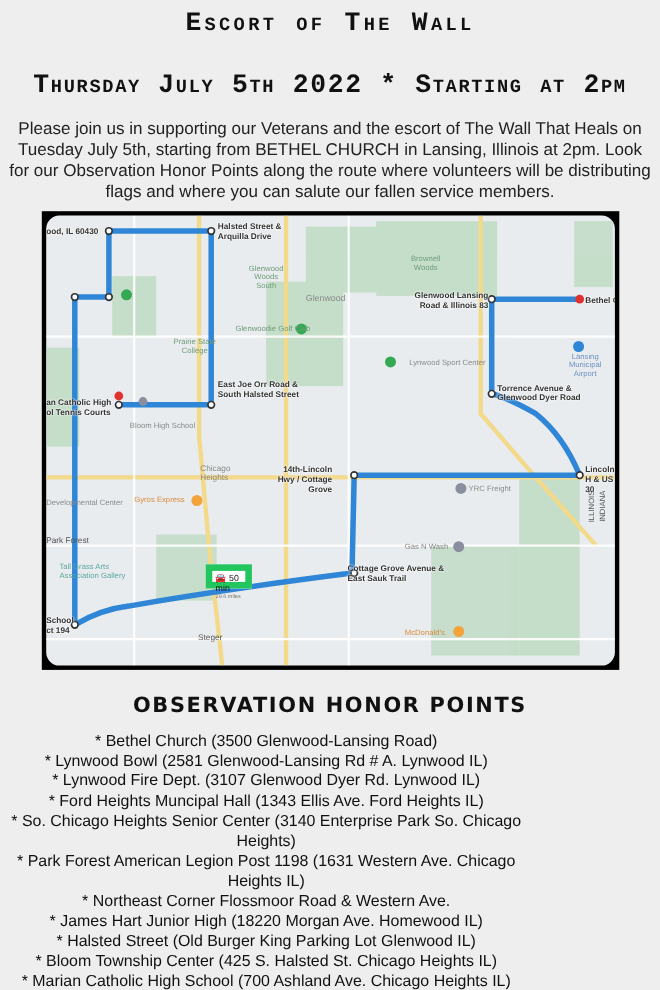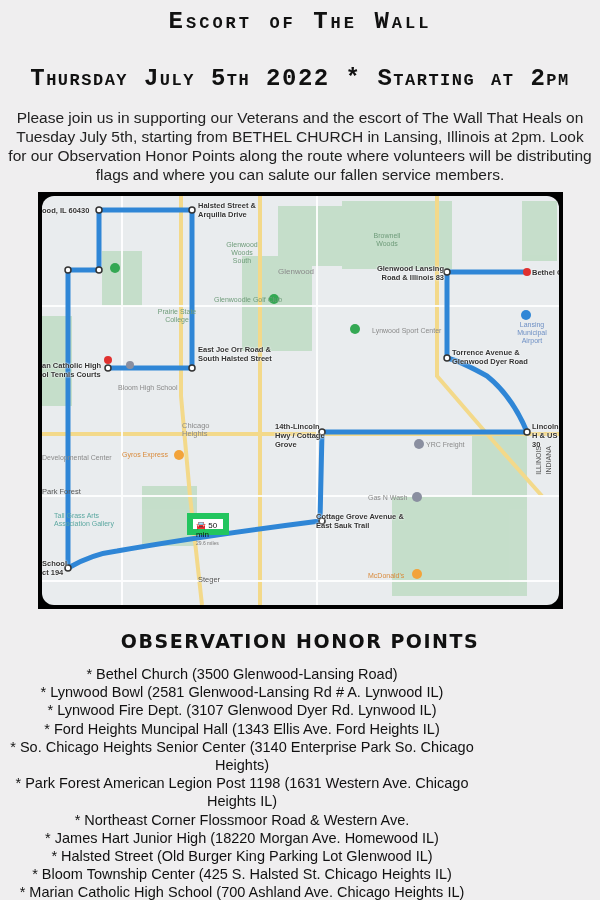--- a/index.html
+++ b/index.html
@@ -120,36 +120,36 @@
     </svg>
 
     <div class="lbl" style="left:0;top:10px;">ood, IL 60430</div>
     <div class="lbl" style="left:156px;top:5px;width:70px;white-space:normal;">Halsted Street &amp; Arquilla Drive</div>
     <div class="lbl" style="left:156px;top:149px;width:80px;white-space:normal;">East Joe Orr Road &amp; South Halsted Street</div>
     <div class="lbl" style="left:0;top:165px;width:64px;white-space:normal;">an Catholic High ol Tennis Courts</div>
     <div class="lbl" style="left:322px;top:68px;width:80px;white-space:normal;text-align:right;">Glenwood Lansing Road &amp; Illinois 83</div>
     <div class="lbl" style="left:490px;top:72px;">Bethel C</div>
     <div class="lbl" style="left:410px;top:152px;width:80px;white-space:normal;">Torrence Avenue &amp; Glenwood Dyer Road</div>
     <div class="lbl" style="left:490px;top:226px;width:30px;white-space:normal;">Lincoln H &amp; US 30</div>
-    <div class="lbl" style="left:233px;top:226px;width:60px;white-space:normal;text-align:left;">14th-Lincoln Hwy / Cottage Grove</div>
+    <div class="lbl" style="left:200px;top:226px;width:60px;white-space:normal;text-align:right;">14th-Lincoln Hwy / Cottage Grove</div>
     <div class="lbl" style="left:274px;top:316px;width:90px;white-space:normal;">Cottage Grove Avenue &amp; East Sauk Trail</div>
     <div class="lbl" style="left:0;top:363px;width:26px;white-space:normal;">School ct 194</div>
 
     <div class="plbl" style="left:236px;top:72px;font-size:8px;">Glenwood</div>
     <div class="glbl" style="left:172px;top:100px;">Glenwoodie Golf Club</div>
     <div class="glbl" style="left:115px;top:112px;width:40px;white-space:normal;">Prairie State College</div>
     <div class="glbl" style="left:180px;top:45px;width:40px;white-space:normal;">Glenwood Woods South</div>
     <div class="glbl" style="left:330px;top:36px;width:30px;white-space:normal;">Brownell Woods</div>
     <div class="plbl" style="left:76px;top:188px;">Bloom High School</div>
     <div class="plbl" style="left:140px;top:226px;width:35px;white-space:normal;font-size:7.5px;">Chicago Heights</div>
     <div class="plbl" style="left:80px;top:255px;color:#d98a3a;">Gyros Express</div>
     <div class="plbl" style="left:0;top:258px;">Developmental Center</div>
     <div class="plbl" style="left:0;top:292px;font-size:7.5px;color:#555;">Park Forest</div>
     <div class="plbl" style="left:12px;top:316px;width:70px;white-space:normal;color:#5aa7a0;">Tall Grass Arts Association Gallery</div>
-    <div class="plbl" style="left:156px;top:380px;font-size:7.5px;color:#555;">Steger</div>
+    <div class="plbl" style="left:138px;top:380px;font-size:7.5px;color:#555;">Steger</div>
     <div class="plbl" style="left:330px;top:131px;">Lynwood Sport Center</div>
     <div class="plbl" style="left:470px;top:125px;width:40px;white-space:normal;text-align:center;color:#6d8fc4;">Lansing Municipal Airport</div>
     <div class="plbl" style="left:384px;top:245px;">YRC Freight</div>
     <div class="plbl" style="left:326px;top:298px;">Gas N Wash</div>
     <div class="plbl" style="left:326px;top:376px;color:#d98a3a;">McDonald's</div>
     <div class="plbl" style="left:503px;top:250px;writing-mode:vertical-rl;transform:rotate(180deg);font-size:7px;color:#555;">INDIANA</div>
     <div class="plbl" style="left:493px;top:250px;writing-mode:vertical-rl;transform:rotate(180deg);font-size:7px;color:#555;">ILLINOIS</div>
 
     <div class="duration">
       <div><span>🚘</span> <span>50 min</span></div>

